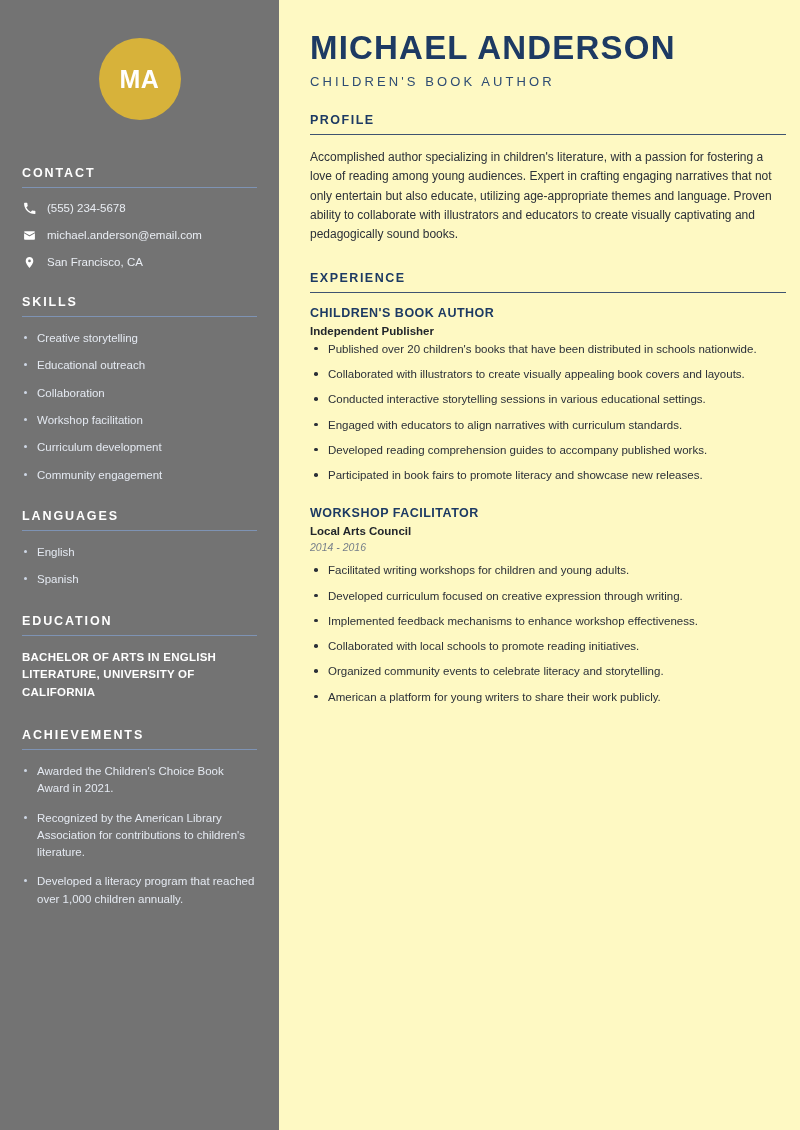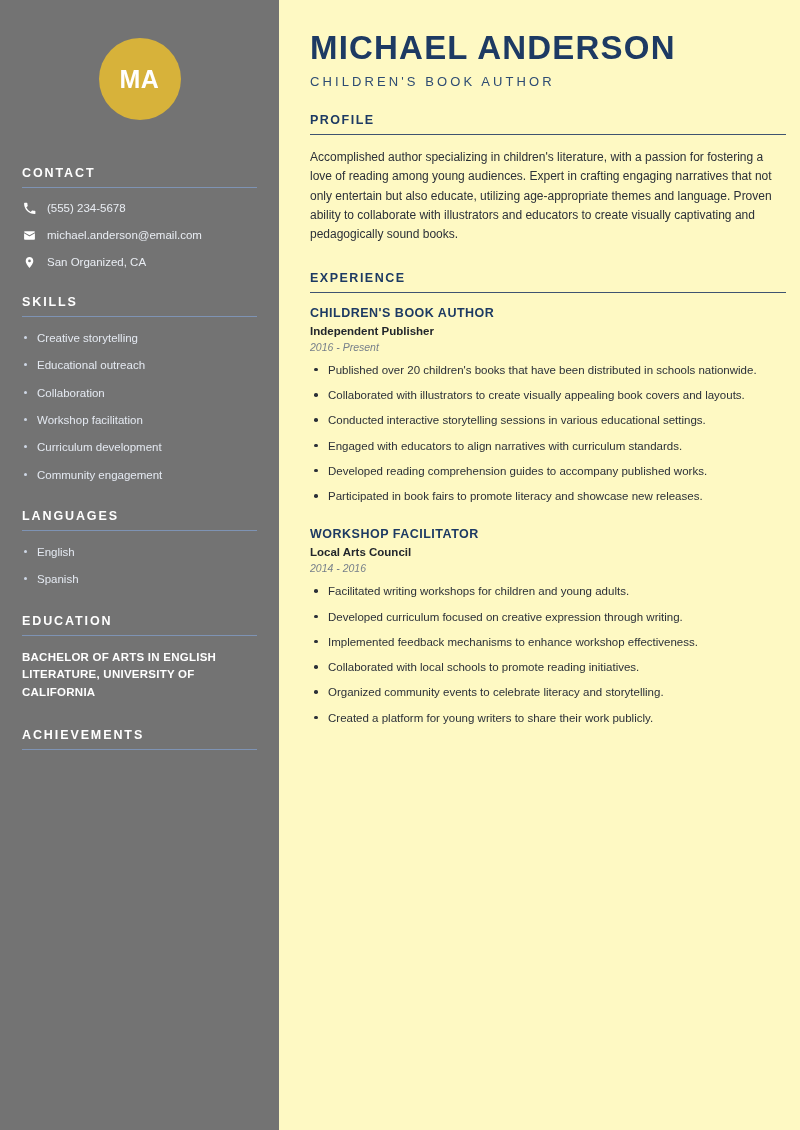--- a/index.html
+++ b/index.html
@@ -251,21 +251,21 @@
         </span>
         <span>michael.anderson@email.com</span>
       </div>
 
       <div class="contact-row">
         <span class="c-icon">
           <svg width="13" height="13" viewBox="0 0 24 24">
               <path d="M12 2C8.1 2 5 5.1 5 9c0 5.3 7 13 7 13s7-7.7 7-13c0-3.9-3.1-7-7-7zm0 9.5A2.5 2.5 0 1 1 12 6.5a2.5 2.5 0 0 1 0 5z"></path>
             </svg>
         </span>
-        <span>San Organized, CA</span>
+        <span>San Francisco, CA</span>
       </div>
     </section>
 
     <section class="side-section">
       <div class="side-heading">SKILLS</div>
       <div class="side-rule"></div>
       <ul class="side-list tight">
         <li>Creative storytelling</li>
         <li>Educational outreach</li>
         <li>Collaboration</li>
@@ -286,20 +286,25 @@
 
     <section class="side-section">
       <div class="side-heading">EDUCATION</div>
       <div class="side-rule"></div>
       <div class="edu-entry">BACHELOR OF ARTS IN ENGLISH LITERATURE, UNIVERSITY OF CALIFORNIA</div>
     </section>
 
     <section class="side-section">
       <div class="side-heading">ACHIEVEMENTS</div>
       <div class="side-rule"></div>
+      <ul class="side-list wrapped">
+        <li>Awarded the Children's Choice Book Award in 2021.</li>
+        <li>Recognized by the American Library Association for contributions to children's literature.</li>
+        <li>Developed a literacy program that reached over 1,000 children annually.</li>
+      </ul>
     </section>
 
   </aside>
 
   <main class="main">
 
     <h1 class="name">MICHAEL ANDERSON</h1>
     <div class="job-subtitle">CHILDREN'S BOOK AUTHOR</div>
 
     <section>
@@ -308,42 +313,41 @@
       <p class="profile-text">Accomplished author specializing in children's literature, with a passion for fostering a love of reading among young audiences. Expert in crafting engaging narratives that not only entertain but also educate, utilizing age-appropriate themes and language. Proven ability to collaborate with illustrators and educators to create visually captivating and pedagogically sound books.</p>
     </section>
 
     <section>
       <div class="main-heading">EXPERIENCE</div>
       <div class="main-rule"></div>
 
       <div class="exp-entry">
         <div class="exp-title">CHILDREN'S BOOK AUTHOR</div>
         <div class="exp-company">Independent Publisher</div>
-        <div class="exp-dates">2016 - Present</div>
         <ul class="exp-list">
           <li>Published over 20 children's books that have been distributed in schools nationwide.</li>
           <li>Collaborated with illustrators to create visually appealing book covers and layouts.</li>
           <li>Conducted interactive storytelling sessions in various educational settings.</li>
           <li>Engaged with educators to align narratives with curriculum standards.</li>
           <li>Developed reading comprehension guides to accompany published works.</li>
           <li>Participated in book fairs to promote literacy and showcase new releases.</li>
         </ul>
       </div>
 
       <div class="exp-entry">
         <div class="exp-title">WORKSHOP FACILITATOR</div>
         <div class="exp-company">Local Arts Council</div>
         <div class="exp-dates">2014 - 2016</div>
         <ul class="exp-list">
           <li>Facilitated writing workshops for children and young adults.</li>
           <li>Developed curriculum focused on creative expression through writing.</li>
           <li>Implemented feedback mechanisms to enhance workshop effectiveness.</li>
           <li>Collaborated with local schools to promote reading initiatives.</li>
           <li>Organized community events to celebrate literacy and storytelling.</li>
-          <li>Created a platform for young writers to share their work publicly.</li>
+          <li>American a platform for young writers to share their work publicly.</li>
         </ul>
       </div>
 
     </section>
 
   </main>
 
 </div>
 
 </body></html>

